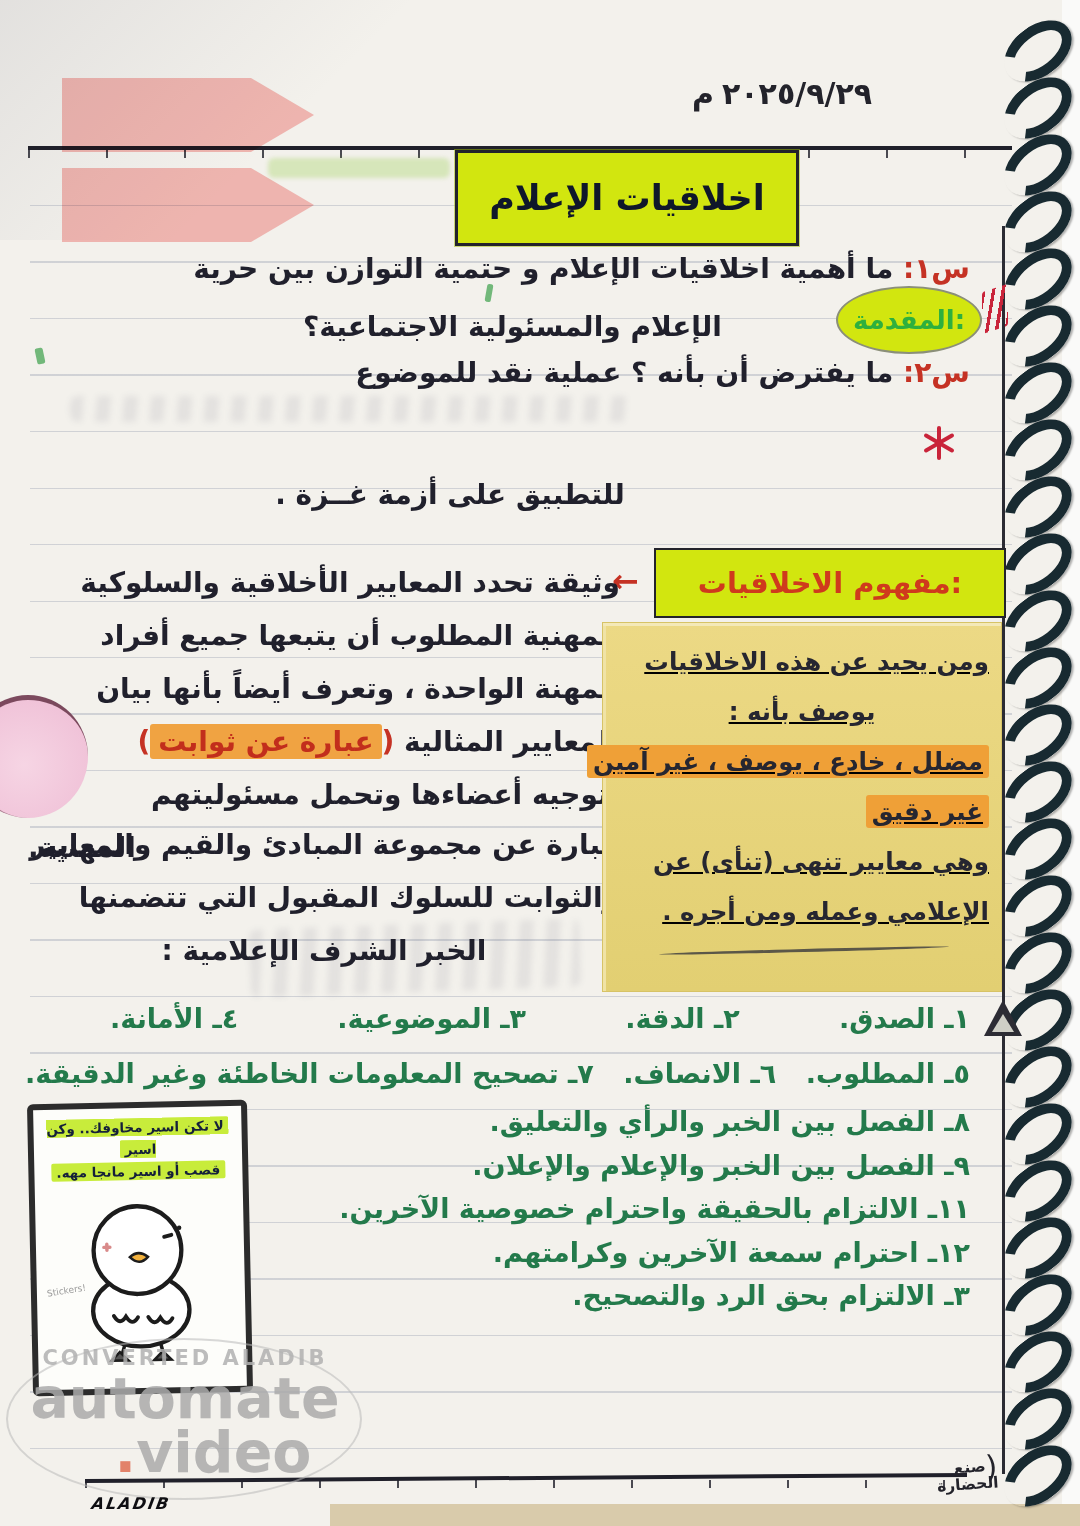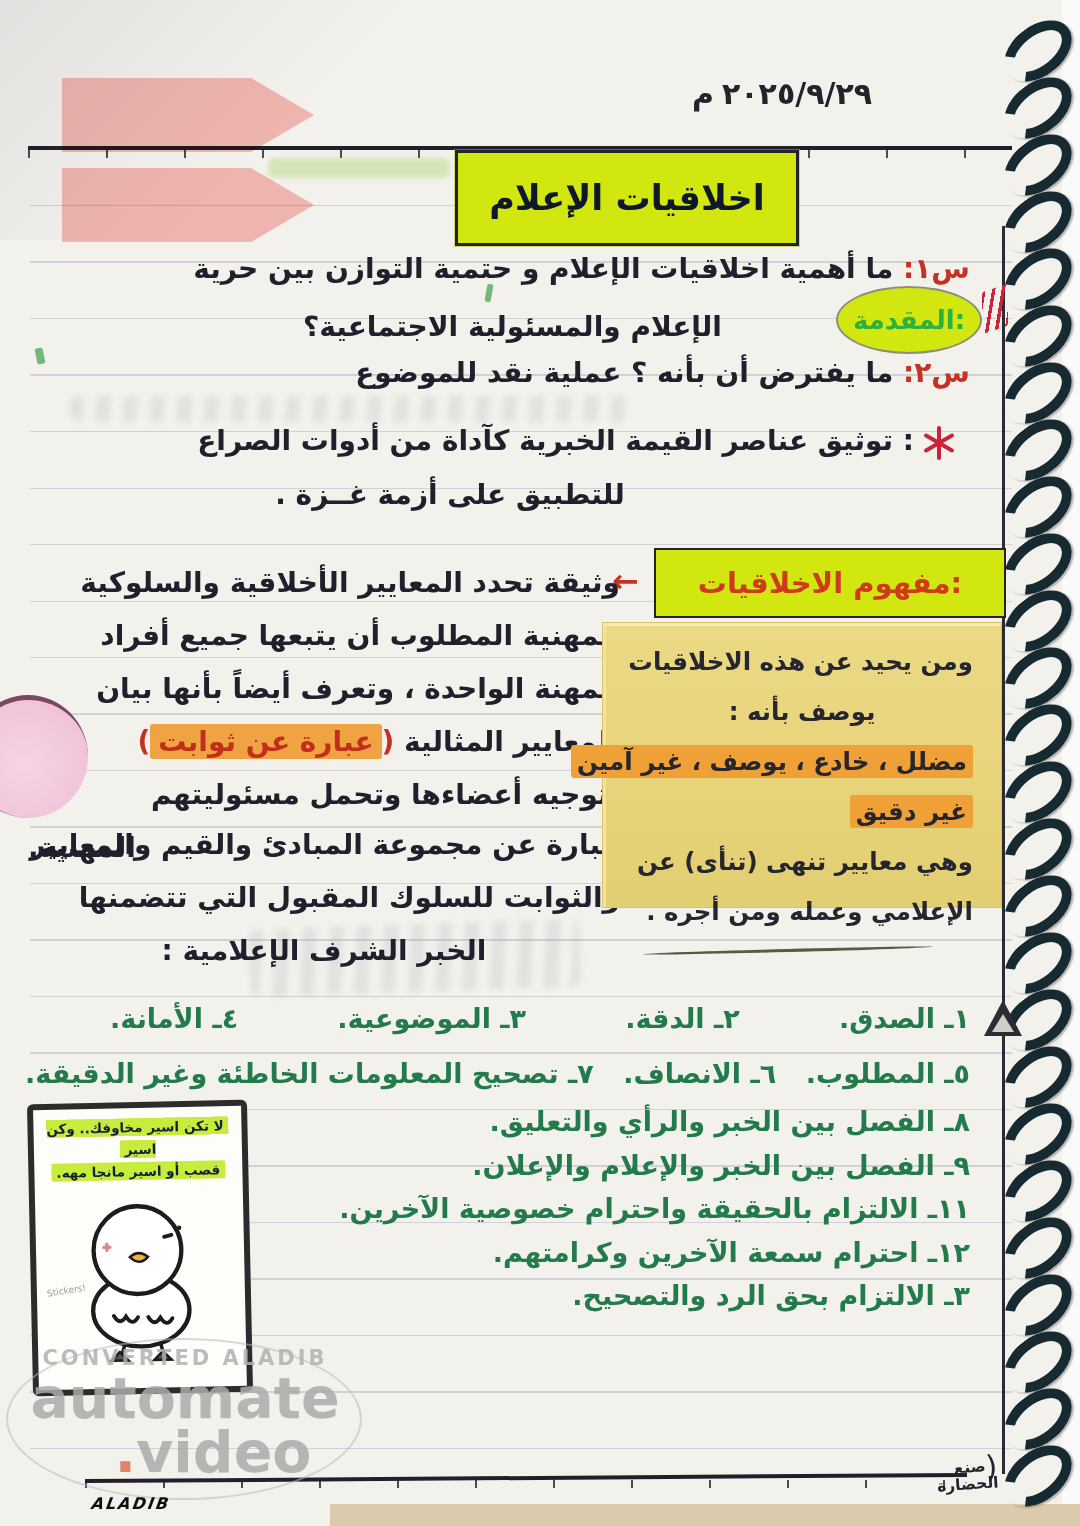--- a/index.html
+++ b/index.html
@@ -42,22 +42,22 @@
   .asterisk{width:34px;height:34px;position:absolute;}
   .asterisk i{position:absolute;left:15px;top:0;width:4px;height:34px;background:#c9243a;border-radius:2px;display:block;}
   .asterisk i:nth-child(2){transform:rotate(60deg);}
   .asterisk i:nth-child(3){transform:rotate(-60deg);}
   
   .concept-box{left:654px;top:548px;width:348px;height:66px;background:#d2e60f;border:2.5px solid #23232b;
     display:flex;align-items:center;justify-content:center;}
   .concept-box span{color:#cf3a1d;font-size:29px;font-weight:700;}
   .def{font-size:28px;line-height:53px;}
   .hl-orange{background:#f0a342;color:#c22e1c;padding:1px 8px;border-radius:3px;font-weight:700;}
-  .note{left:602px;top:622px;width:400px;height:286px;background:linear-gradient(#ecd985,#e2cf72);
-    border:1px solid #d7c366;box-shadow:inset 0 3px 0 #f4e9b8, inset 3px 0 0 #f0e3a6;padding:14px 28px;box-sizing:border-box;}
+  .note{left:602px;top:622px;width:400px;height:370px;background:linear-gradient(#ecd985,#e2cf72);
+    border:1px solid #d7c366;box-shadow:inset 0 3px 0 #f4e9b8, inset 3px 0 0 #f0e3a6;padding:14px 12px;box-sizing:border-box;text-decoration:underline;}
   .note .ln{font-size:24.5px;line-height:50px;white-space:nowrap;color:#262630;font-weight:600;}
   .note .hl{background:#efa037;padding:2px 6px;border-radius:3px;}
   .swoosh{width:290px;height:3px;background:#5b5748;border-radius:50%;transform:rotate(-1.5deg);}
   
   .list{font-size:27px;font-weight:600;}
   .flexrow{display:flex;direction:rtl;justify-content:space-between;}
   .tri{width:0;height:0;border-left:19px solid transparent;border-right:19px solid transparent;border-bottom:36px solid #2c2c34;}
   .tri-in{position:absolute;left:-11px;top:14px;width:0;height:0;border-left:11px solid transparent;border-right:11px solid transparent;border-bottom:18px solid #cfcfc6;}
   
   .sticker{left:30px;top:1102px;width:220px;height:292px;background:#fdfdfa;border:6px solid #2c2c2c;border-radius:6px;
@@ -159,21 +159,20 @@
   <div class="abs badge">
     <span>المقدمة:</span>
   </div>
   <div class="abs hash-mark" style="left:982px;top:288px;"></div>
 
   <div class="asterisk" style="left:922px;top:426px;">
       <i></i>
       <i></i>
       <i></i>
     </div>
-  <div class="abs rtl hand ink" style="left:52px;top:424px;width:862px;font-size:28px;">: توثيق عناصر القيمة الخبرية كآداة من أدوات الصراع</div>
   <div class="abs rtl hand ink" style="left:150px;top:478px;width:600px;font-size:28px;text-align:center;">للتطبيق على أزمة غــزة .</div>
 
   <div class="abs concept-box">
     <span>مفهوم الاخلاقيات:</span>
   </div>
   <div class="abs red" style="left:612px;top:562px;font-size:32px;font-weight:800;">←</div>
 
   <div class="abs rtl hand ink def" style="left:28px;top:556px;width:592px;">
     <div>وثيقة تحدد المعايير الأخلاقية والسلوكية</div>
     <div>المهنية المطلوب أن يتبعها جميع أفراد</div>

